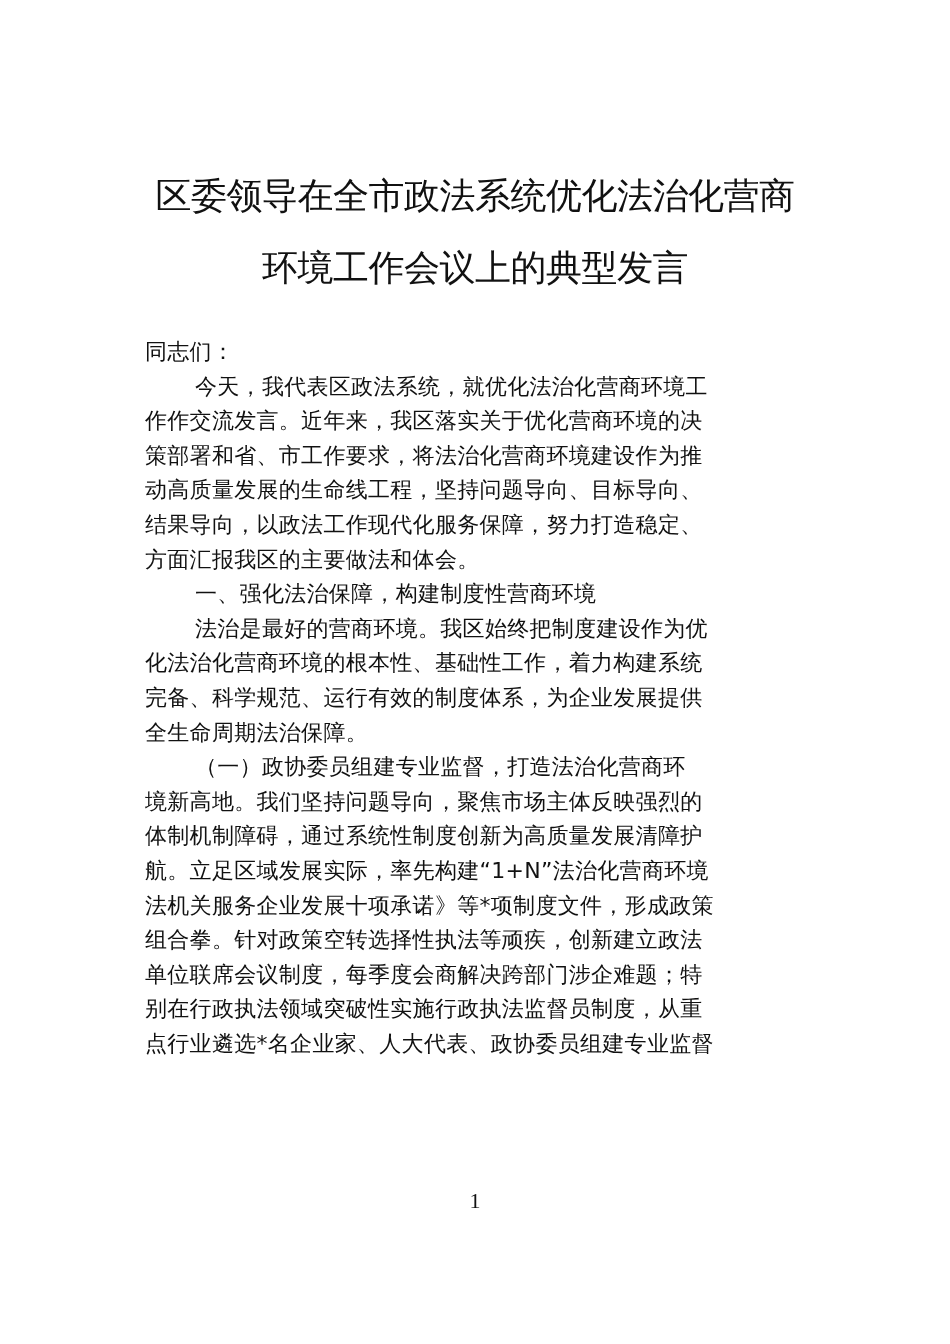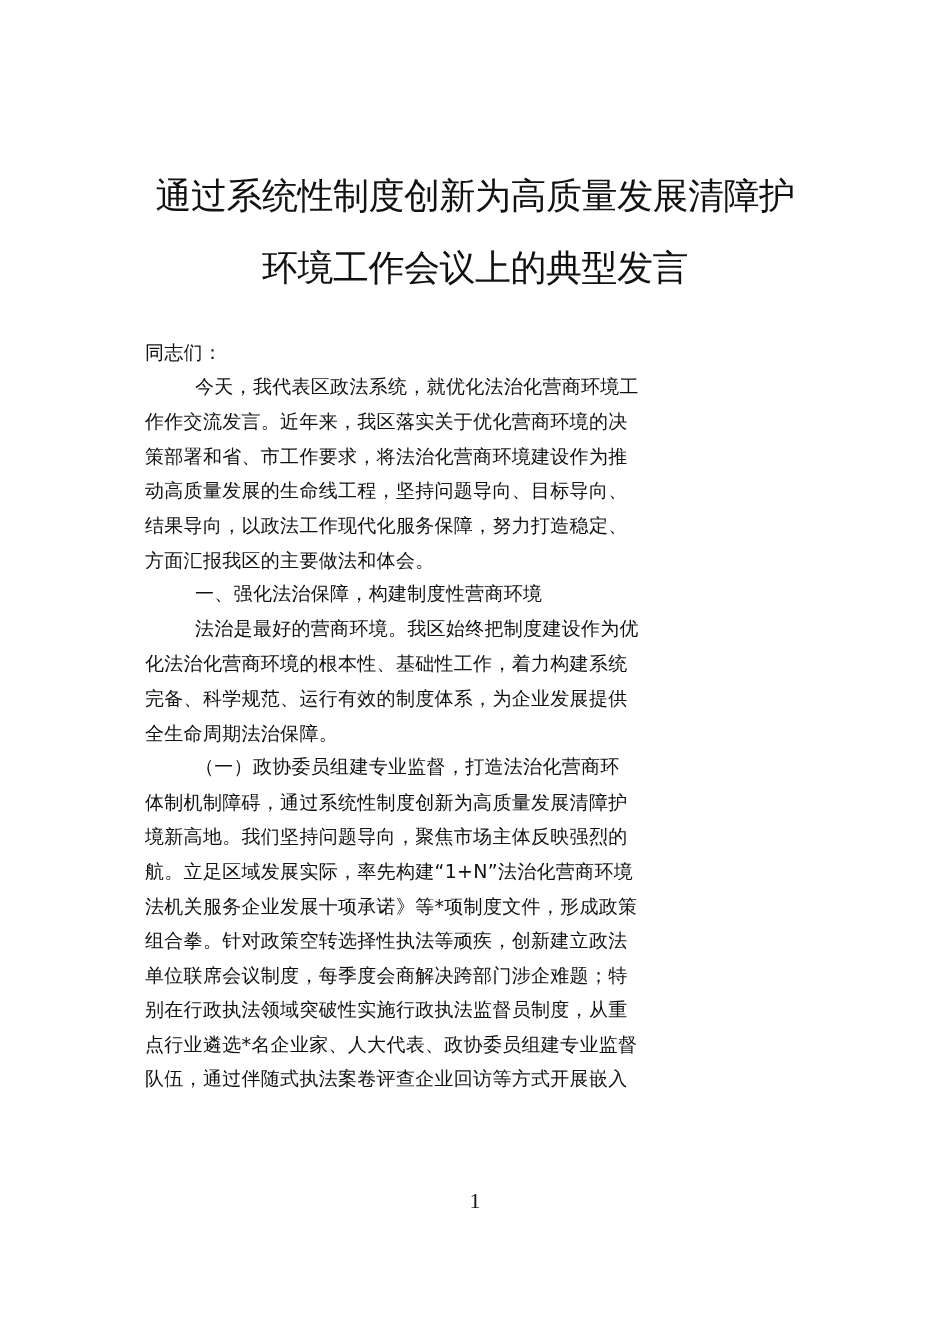--- a/index.html
+++ b/index.html
@@ -7,58 +7,57 @@
     .page { position: absolute; left: 0; top: 0; width: 950px; height: 1344px; background: #ffffff; }
     .title {
       position: absolute; left: 0; width: 950px; text-align: center;
       font-family: "DejaVu Sans", sans-serif; font-size: 36px; color: #111;
       letter-spacing: -0.5px;
     }
     .title-1 { top: 172px; }
     .title-2 { top: 244px; }
     .body {
       position: absolute; left: 145px; top: 335px; width: 665px;
-      font-family: "DejaVu Sans", sans-serif; font-size: 19px; color: #111;
+      font-family: "DejaVu Sans", sans-serif; font-size: 22px; color: #111;
       line-height: 34.6px;
     }
     .line { display: block; white-space: nowrap; height: 34.6px; letter-spacing: 0.3px; }
     .indent { padding-left: 50px; font-family: Liberation Serif, serif; }
     .page-number {
       position: absolute; left: 0; width: 950px; top: 1188px; text-align: center;
       font-family: "Liberation Serif", serif; font-size: 22px; color: #111;
     }
   </style>
 </head>
 <body>
 
 <div class="page">
-  <div class="title title-1">通过系统性制度创新为高质量发展清障护</div>
+  <div class="title title-1">区委领导在全市政法系统优化法治化营商</div>
   <div class="title title-2">环境工作会议上的典型发言</div>
 
   <div class="body">
     <span class="line">同志们：</span>
     <div id="body-lines">
         <span class="line indent">今天，我代表区政法系统，就优化法治化营商环境工</span>
         <span class="line">作作交流发言。近年来，我区落实关于优化营商环境的决</span>
         <span class="line">策部署和省、市工作要求，将法治化营商环境建设作为推</span>
         <span class="line">动高质量发展的生命线工程，坚持问题导向、目标导向、</span>
         <span class="line">结果导向，以政法工作现代化服务保障，努力打造稳定、</span>
         <span class="line">方面汇报我区的主要做法和体会。</span>
         <span class="line indent">一、强化法治保障，构建制度性营商环境</span>
         <span class="line indent">法治是最好的营商环境。我区始终把制度建设作为优</span>
         <span class="line">化法治化营商环境的根本性、基础性工作，着力构建系统</span>
         <span class="line">完备、科学规范、运行有效的制度体系，为企业发展提供</span>
         <span class="line">全生命周期法治保障。</span>
         <span class="line indent">（一）政协委员组建专业监督，打造法治化营商环</span>
+        <span class="line">境新高地。我们坚持问题导向，聚焦市场主体反映强烈的</span>
         <span class="line">体制机制障碍，通过系统性制度创新为高质量发展清障护</span>
-        <span class="line">境新高地。我们坚持问题导向，聚焦市场主体反映强烈的</span>
         <span class="line">航。立足区域发展实际，率先构建“1+N”法治化营商环境</span>
         <span class="line">法机关服务企业发展十项承诺》等*项制度文件，形成政策</span>
         <span class="line">组合拳。针对政策空转选择性执法等顽疾，创新建立政法</span>
         <span class="line">单位联席会议制度，每季度会商解决跨部门涉企难题；特</span>
         <span class="line">别在行政执法领域突破性实施行政执法监督员制度，从重</span>
         <span class="line">点行业遴选*名企业家、人大代表、政协委员组建专业监督</span>
-        <span class="line">队伍，通过伴随式执法案卷评查企业回访等方式开展嵌入</span>
       </div>
   </div>
 
   <div class="page-number">1</div>
 </div>
 
 </body></html>

